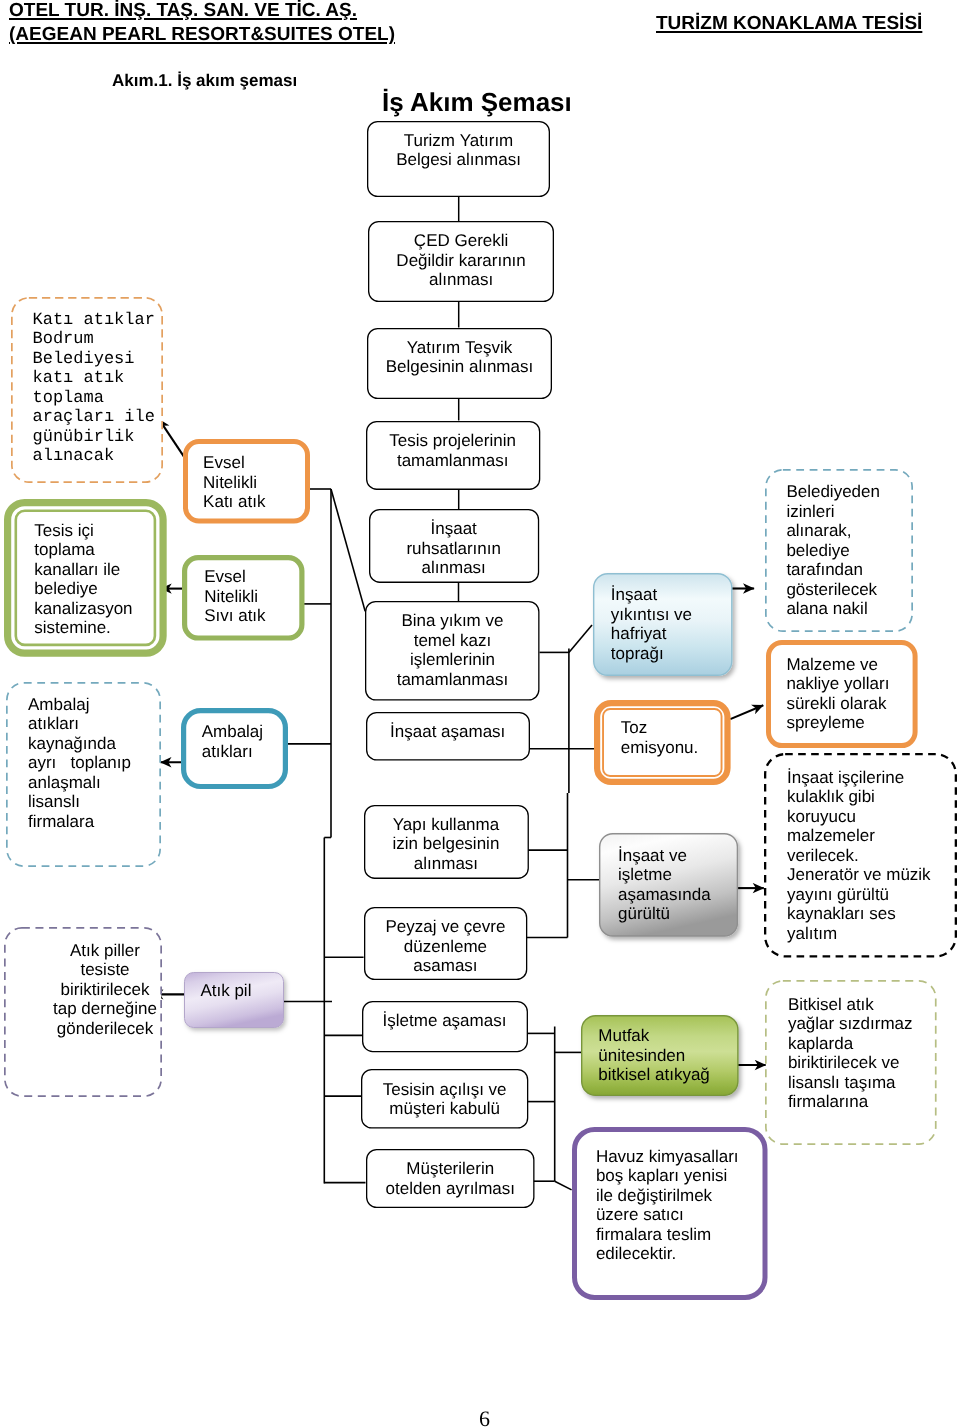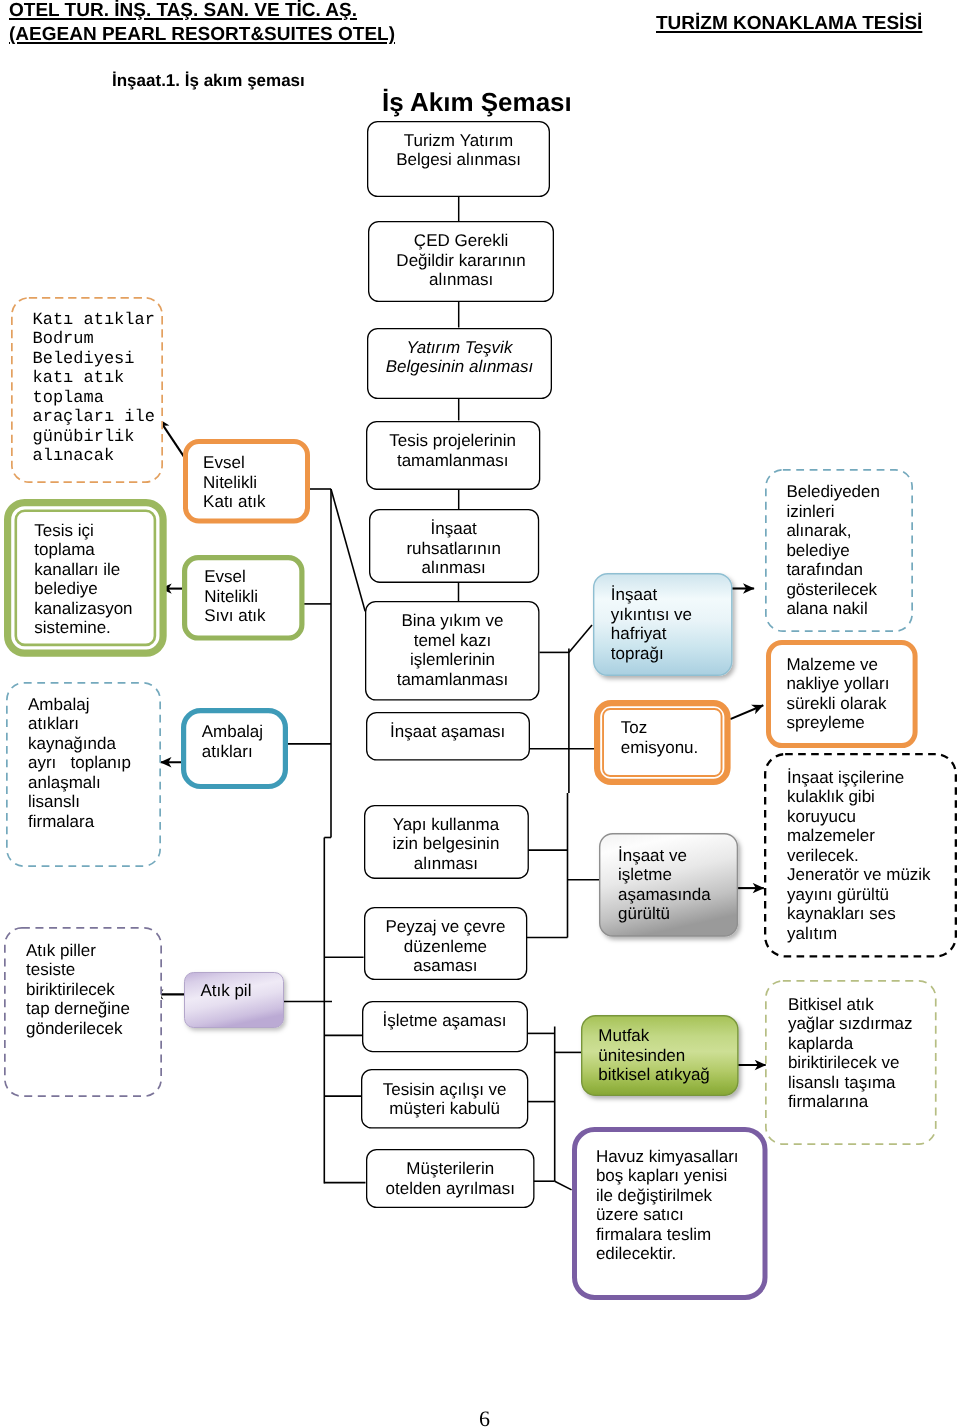--- a/index.html
+++ b/index.html
@@ -94,40 +94,40 @@
     <path d="M736.2,888.1 L763.8,888.1"></path>
     <path d="M731.8,1065 L765.8,1065"></path>
   </g>
 </svg>
 
 <div class="abs" id="hdr-left">
   <span>OTEL TUR. İNŞ. TAŞ. SAN. VE TİC. AŞ.</span>
   <span>(AEGEAN PEARL RESORT&amp;SUITES OTEL)</span>
 </div>
 <div class="abs" id="hdr-right">TURİZM KONAKLAMA TESİSİ</div>
-<div class="abs" id="fig-cap">İnşaat.1. İş akım şeması</div>
+<div class="abs" id="fig-cap">Akım.1. İş akım şeması</div>
 <div class="abs" id="chart-title">İş Akım Şeması</div>
 <div class="abs" id="page-num">6</div>
 
 <div id="nodes">
     <div class="abs node center" style="left: 367px; top: 120.8px; width: 183px; height: 76px;">
       <svg class="bd" width="187" height="80" viewBox="-2 -2 187 80" style="left:-2px;top:-2px">
         <defs></defs>
         <rect x="0.65" y="0.65" width="181.7" height="74.7" rx="10" ry="10" fill="#ffffff" stroke="#000000" stroke-width="1.3"></rect>
       </svg>
       <div class="txt" style="padding-top: 10.2px;">Turizm&nbsp;Yatırım<br>Belgesi&nbsp;alınması</div>
     </div>
     <div class="abs node center" style="left: 368.1px; top: 221.1px; width: 186px; height: 81px; border-radius: 6px;">
       <svg class="bd" width="190" height="85" viewBox="-2 -2 190 85" style="left:-2px;top:-2px">
         <defs></defs>
         <rect x="0.65" y="0.65" width="184.7" height="79.7" rx="10" ry="10" fill="#ffffff" stroke="#000000" stroke-width="1.3"></rect>
       </svg>
       <div class="txt" style="padding-top: 10.2px;">ÇED&nbsp;Gerekli<br>Değildir&nbsp;kararının<br>alınması</div>
     </div>
-    <div class="abs node center" style="left: 367px; top: 327.7px; width: 185px; height: 71px; font-style: italic;">
+    <div class="abs node center" style="left: 367px; top: 327.7px; width: 185px; height: 71px;">
       <svg class="bd" width="189" height="75" viewBox="-2 -2 189 75" style="left:-2px;top:-2px">
         <defs></defs>
         <rect x="0.65" y="0.65" width="183.7" height="69.7" rx="10" ry="10" fill="#ffffff" stroke="#000000" stroke-width="1.3"></rect>
       </svg>
       <div class="txt" style="padding-top: 10.2px;">Yatırım&nbsp;Teşvik<br>Belgesinin&nbsp;alınması</div>
     </div>
     <div class="abs node center" style="left: 365.5px; top: 420.9px; width: 174.3px; height: 68.9px;">
       <svg class="bd" width="178.3" height="72.9" viewBox="-2 -2 178.3 72.9" style="left:-2px;top:-2px">
         <defs></defs>
         <rect x="0.65" y="0.65" width="173" height="67.60000000000001" rx="10" ry="10" fill="#ffffff" stroke="#000000" stroke-width="1.3"></rect>
@@ -313,21 +313,21 @@
         <defs></defs>
         <rect x="0.85" y="0.85" width="153.3" height="183.3" rx="17" ry="17" fill="#ffffff" stroke="#74a9bd" stroke-width="1.7" stroke-dasharray="7.8 5.6" stroke-linecap="butt"></rect>
       </svg>
       <div class="txt" style="padding-top: 13px; padding-left: 22.5px;">Ambalaj<br>atıkları<br>kaynağında<br>ayrı&nbsp;&nbsp;&nbsp;toplanıp<br>anlaşmalı<br>lisanslı<br>firmalara</div>
     </div>
     <div class="abs node left" style="left: 3.5px; top: 927px; width: 158px; height: 170px;">
       <svg class="bd" width="162" height="174" viewBox="-2 -2 162 174" style="left:-2px;top:-2px">
         <defs></defs>
         <rect x="0.85" y="0.85" width="156.3" height="168.3" rx="17" ry="17" fill="#ffffff" stroke="#7b7499" stroke-width="1.7" stroke-dasharray="8.0 5.6" stroke-linecap="butt"></rect>
       </svg>
-      <div class="txt" style="padding-top: 13.7px; padding-left: 22.5px;">Atık&nbsp;piller<br>tesiste<br>biriktirilecek<br>tap&nbsp;derneğine<br>gönderilecek</div>
+      <div class="txt" style="padding-top: 13.7px; padding-left: 22.5px; text-align: center;">Atık&nbsp;piller<br>tesiste<br>biriktirilecek<br>tap&nbsp;derneğine<br>gönderilecek</div>
     </div>
     <div class="abs node left" style="left: 765px; top: 468.5px; width: 148px; height: 163px;">
       <svg class="bd" width="152" height="167" viewBox="-2 -2 152 167" style="left:-2px;top:-2px">
         <defs></defs>
         <rect x="0.85" y="0.85" width="146.3" height="161.3" rx="17" ry="17" fill="#ffffff" stroke="#74a9bd" stroke-width="1.7" stroke-dasharray="7.8 5.6" stroke-linecap="butt"></rect>
       </svg>
       <div class="txt" style="padding-top: 13.8px; padding-left: 21.4px;">Belediyeden<br>izinleri<br>alınarak,<br>belediye<br>tarafından<br>gösterilecek<br>alana&nbsp;nakil</div>
     </div>
     <div class="abs node left" style="left: 765.6px; top: 639.5px; width: 151.6px; height: 108.1px;">
       <svg class="bd" width="155.6" height="112.1" viewBox="-2 -2 155.6 112.1" style="left:-2px;top:-2px">

